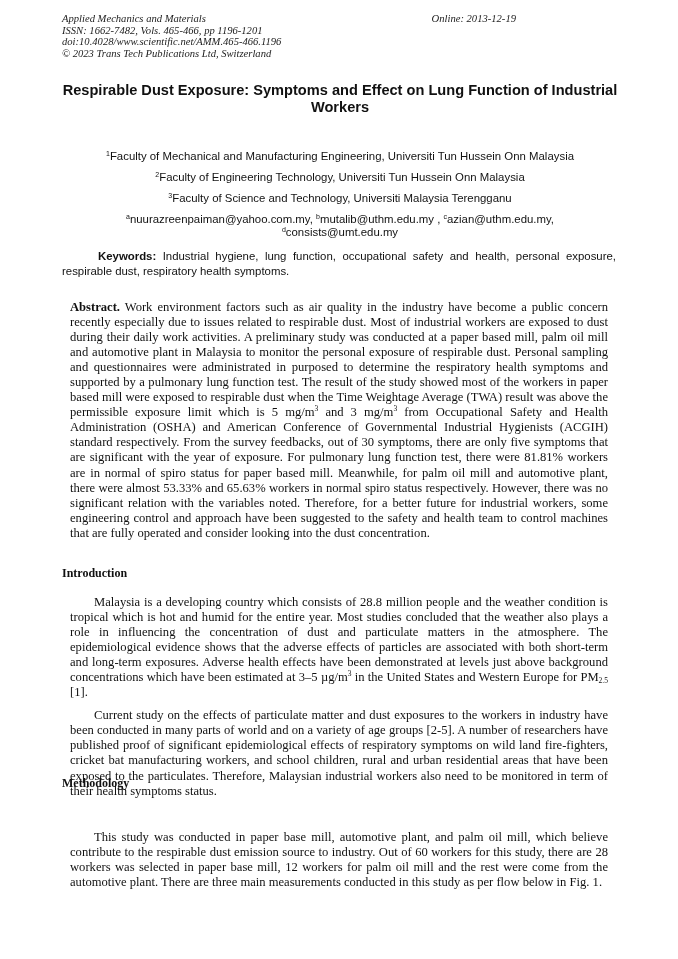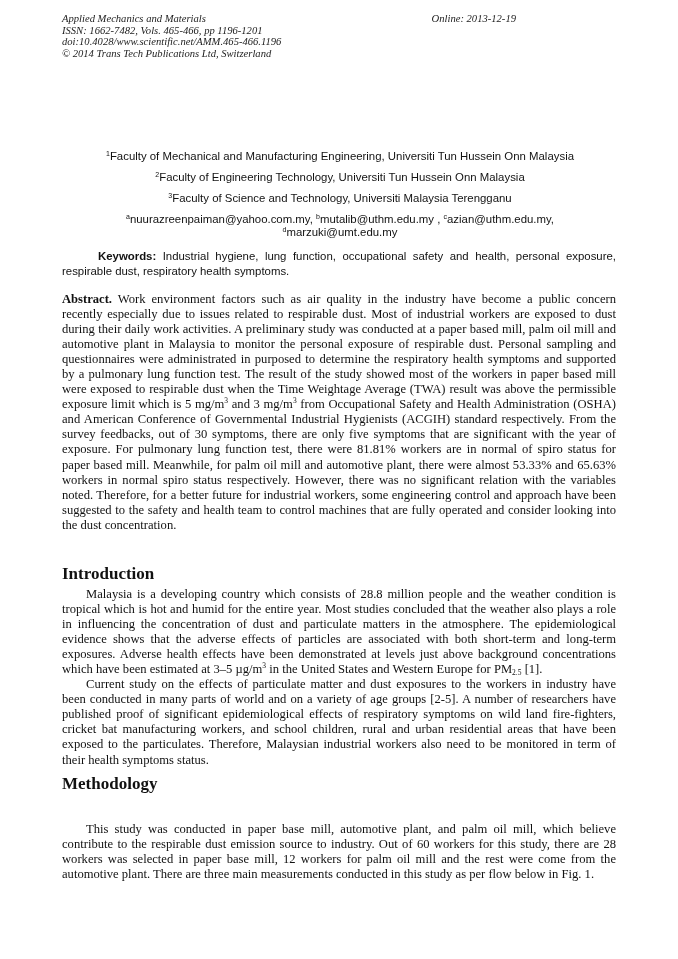--- a/index.html
+++ b/index.html
@@ -13,52 +13,53 @@
   .authors sup { font-size: 9.5px; vertical-align: 6px; line-height: 0; }
   .affil { position: absolute; left: 20px; width: 640px; text-align: center; font-family: "Liberation Sans", sans-serif; font-size: 11.4px; line-height: 13px; }
   .affil sup { font-size: 7px; vertical-align: 4px; line-height: 0; }
   .emails { position: absolute; left: 60px; width: 560px; top: 213px; text-align: center; font-family: "Liberation Sans", sans-serif; font-size: 11.4px; line-height: 12.5px; }
   .emails sup { font-size: 7px; vertical-align: 4px; line-height: 0; }
   .keywords { position: absolute; left: 62px; width: 554px; top: 249px; font-family: "Liberation Sans", sans-serif; font-size: 11.4px; line-height: 14.5px; text-align: justify; }
   .keywords b { font-weight: bold; padding-left: 36px; }
   .body { position: absolute; left: 62px; width: 554px; font-family: "Liberation Serif", serif; font-size: 12.6px; line-height: 15.05px; text-align: justify; }
   .body sup { font-size: 7.5px; vertical-align: 5px; line-height: 0; }
   .body sub { font-size: 7.5px; vertical-align: -2px; line-height: 0; }
-  .body p { margin: 0; }
+  .body p { margin: 8px; }
   .indent { text-indent: 24px; }
-  .sect { position: absolute; left: 62px; font-family: "Liberation Serif", serif; font-weight: bold; font-size: 17px; line-height: 15px; }
+  .sect { position: absolute; left: 62px; font-family: "Liberation Serif", serif; font-weight: bold; font-size: 12px; line-height: 15px; }
   .abs-label { font-weight: bold; }
 </style>
 </head>
 <body>
 
 <div class="page">
 
   <div class="hdr">
     <div>Applied Mechanics and Materials</div>
     <div>ISSN: 1662-7482, Vols. 465-466, pp 1196-1201</div>
     <div>doi:10.4028/www.scientific.net/AMM.465-466.1196</div>
-    <div>© 2014 Trans Tech Publications Ltd, Switzerland</div>
+    <div>© 2023 Trans Tech Publications Ltd, Switzerland</div>
   </div>
   <div class="online">Online: 2013-12-19</div>
 
+  <div class="title">Respirable Dust Exposure: Symptoms and Effect on Lung Function of Industrial Workers</div>
 
 
   <div class="affil" style="top:150px;">
     <sup>1</sup><span>Faculty of Mechanical and Manufacturing Engineering, Universiti Tun Hussein Onn Malaysia</span>
   </div>
   <div class="affil" style="top:171px;">
     <sup>2</sup><span>Faculty of Engineering Technology, Universiti Tun Hussein Onn Malaysia</span>
   </div>
   <div class="affil" style="top:192px;">
     <sup>3</sup><span>Faculty of Science and Technology, Universiti Malaysia Terengganu</span>
   </div>
 
   <div class="emails">
-    <sup>a</sup><span>nuurazreenpaiman@yahoo.com.my, </span><sup>b</sup><span>mutalib@uthm.edu.my , </span><sup>c</sup><span>azian@uthm.edu.my,</span><br><sup>d</sup><span>marzuki@umt.edu.my</span>
+    <sup>a</sup><span>nuurazreenpaiman@yahoo.com.my, </span><sup>b</sup><span>mutalib@uthm.edu.my , </span><sup>c</sup><span>azian@uthm.edu.my,</span><br><sup>d</sup><span>consists@umt.edu.my</span>
   </div>
 
   <div class="keywords">
     <b>Keywords:</b><span> Industrial hygiene, lung function, occupational safety and health, personal exposure, respirable dust, respiratory health symptoms.</span>
   </div>
 
   <div class="body" style="top:292px;">
     <p><span class="abs-label">Abstract.</span><span> Work environment factors such as air quality in the industry have become a public concern recently especially due to issues related to respirable dust. Most of industrial workers are exposed to dust during their daily work activities. A preliminary study was conducted at a paper based mill, palm oil mill and automotive plant in Malaysia to monitor the personal exposure of respirable dust. Personal sampling and questionnaires were administrated in purposed to determine the respiratory health symptoms and supported by a pulmonary lung function test. The result of the study showed most of the workers in paper based mill were exposed to respirable dust when the Time Weightage Average (TWA) result was above the permissible exposure limit which is 5 mg/m</span><sup>3</sup><span> and 3 mg/m</span><sup>3</sup><span> from Occupational Safety and Health Administration (OSHA) and American Conference of Governmental Industrial Hygienists (ACGIH) standard respectively. From the survey feedbacks, out of 30 symptoms, there are only five symptoms that are significant with the year of exposure. For pulmonary lung function test, there were 81.81% workers are in normal of spiro status for paper based mill. Meanwhile, for palm oil mill and automotive plant, there were almost 53.33% and 65.63% workers in normal spiro status respectively.  However, there was no significant relation with the variables noted. Therefore, for a better future for industrial workers, some engineering control and approach have been suggested to the safety and health team to control machines that are fully operated and consider looking into the dust concentration.</span></p>
   </div>
 

